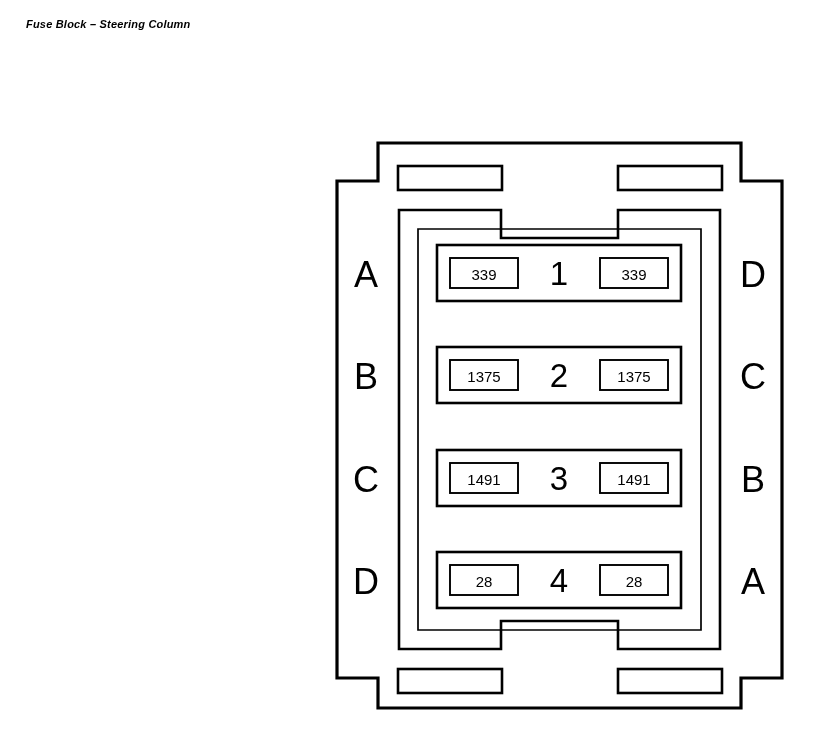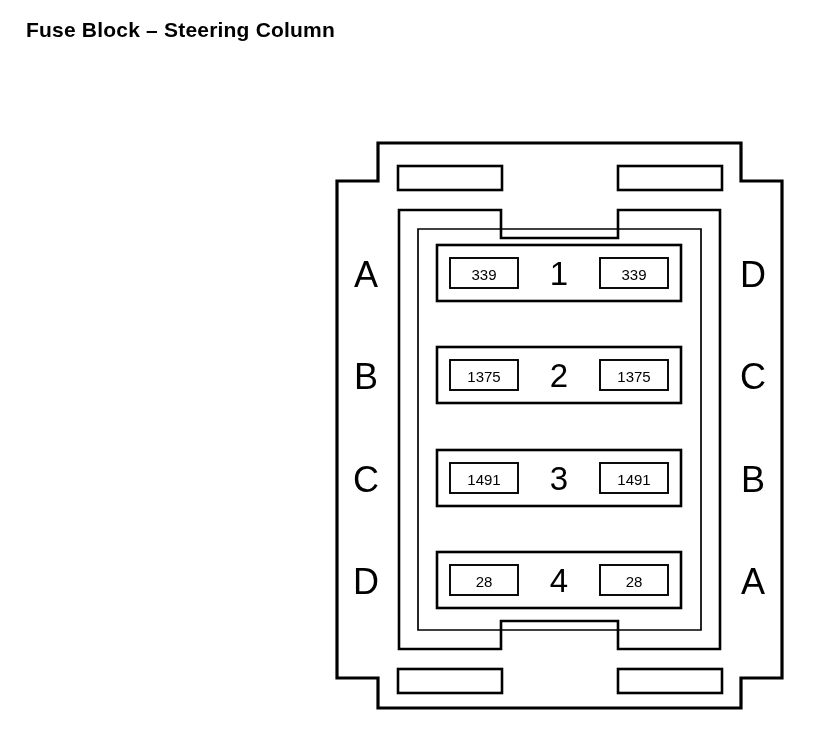--- a/index.html
+++ b/index.html
@@ -12,24 +12,25 @@
     height: 736px;
     font-family: "Liberation Sans", sans-serif;
     color: #000000;
     position: relative;
     overflow: hidden;
   }
   #page-title {
     position: absolute;
     left: 26px;
     top: 18px;
-    font-size: 21px;
+    font-size: 11px;
     font-weight: bold;
     letter-spacing: 0.2px;
     white-space: nowrap;
+    font-style: italic;
   }
   #diagram-wrap {
     position: absolute;
     left: 0;
     top: 0;
     width: 832px;
     height: 736px;
   }
   svg { display: block; }
   .shell-path {

